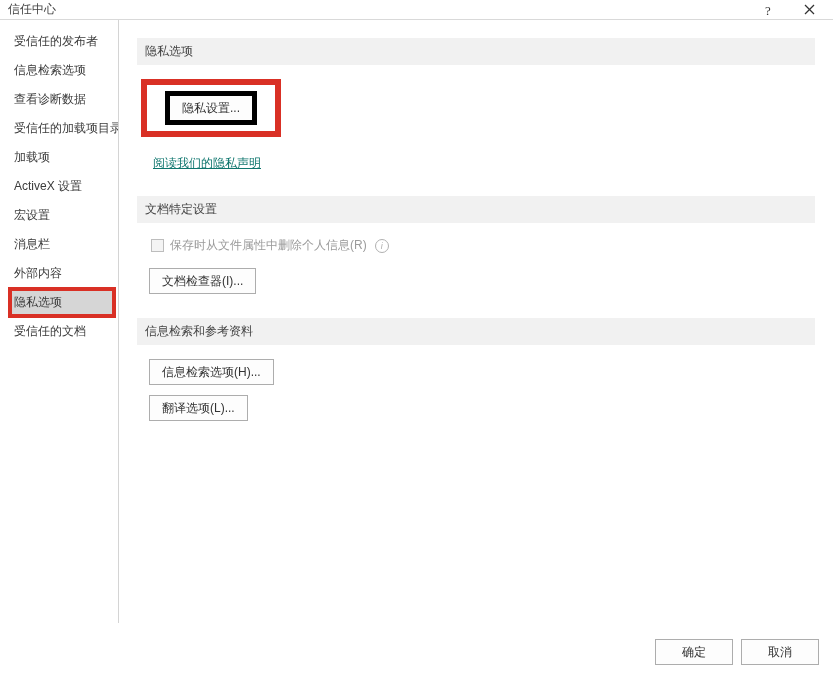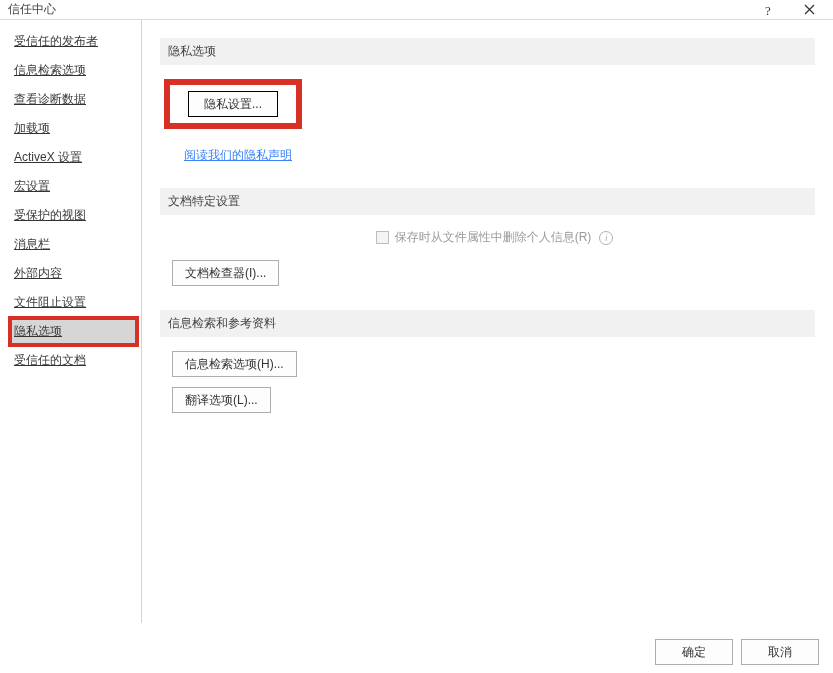--- a/index.html
+++ b/index.html
@@ -25,25 +25,24 @@
   .titlebar .winbtn {
     width: 40px; height: 28px; display:flex; align-items:center; justify-content:center;
     color:#333; cursor:default;
   }
   .titlebar .winbtn svg { display:block; }
   .main {
     display: flex;
     height: 603px;
   }
   .sidebar {
-    width: 142px;
+    width: 119px;
     border-right: 1px solid #d4d4d4;
     padding: 8px 4px 8px 10px;
     overflow: hidden;
-    text-decoration: underline;
   }
   .side-item {
     padding: 5px 6px 5px 4px;
     margin-bottom: 2px;
     color: #3b3b3b;
     cursor: default;
     white-space: nowrap;
     position: relative;
   }
   .side-item.selected {
@@ -75,42 +74,41 @@
     border:1px solid #adadad;
     background:#fdfdfd;
     color:#333;
     font-size:12px;
     font-family: inherit;
     cursor:default;
     line-height:16px;
   }
   .btn-row { margin-bottom:10px; }
   .btn-highlight {
-    border:1px solid #000000;
+    border:5px solid #000000;
     position: relative;
   }
   .btn-wrap-highlight {
     display:inline-block;
     border:6px solid #d93025;
     padding:6px 18px;
     margin-left:-8px;
     margin-bottom:6px;
   }
   .link {
-    color:#3b82f6;
+    color:#0f766e;
     text-decoration: underline;
     cursor:pointer;
     display:inline-block;
-    margin: 2px 0 10px 12px;
+    margin: 2px 0 10px 4px;
   }
   .checkbox-row {
     display:flex; align-items:center; gap:6px;
     color:#9b9b9b;
     margin: 0 0 14px 2px;
-    justify-content: center;
   }
   .checkbox-box {
     width:13px; height:13px; border:1px solid #bdbdbd; background:#f4f4f4;
     display:inline-block;
   }
   .info-icon {
     display:inline-flex; align-items:center; justify-content:center;
     width:14px; height:14px; border-radius:50%;
     border:1px solid #b0b0b0;
     color:#b0b0b0; font-size:9px; font-style:italic;
@@ -141,27 +139,26 @@
       <line x1="10" y1="1" x2="1" y2="10" stroke="#333" stroke-width="1.3"></line>
     </svg>
   </div>
 </div>
 
 <div class="main">
   <div class="sidebar" id="sidebar">
       <div class="side-item">受信任的发布者</div>
       <div class="side-item">信息检索选项</div>
       <div class="side-item">查看诊断数据</div>
+      <div class="side-item">受信任的加载项目录</div>
       <div class="side-item">加载项</div>
       <div class="side-item">ActiveX 设置</div>
       <div class="side-item">宏设置</div>
-      <div class="side-item">受保护的视图</div>
       <div class="side-item">消息栏</div>
       <div class="side-item">外部内容</div>
-      <div class="side-item">文件阻止设置</div>
       <div class="side-item selected highlight-box">隐私选项</div>
       <div class="side-item">受信任的文档</div>
     </div>
 
   <div class="content">
 
     <div class="section-head">隐私选项</div>
     <div class="section-body">
       <div class="btn-row">
         <span class="btn-wrap-highlight">

